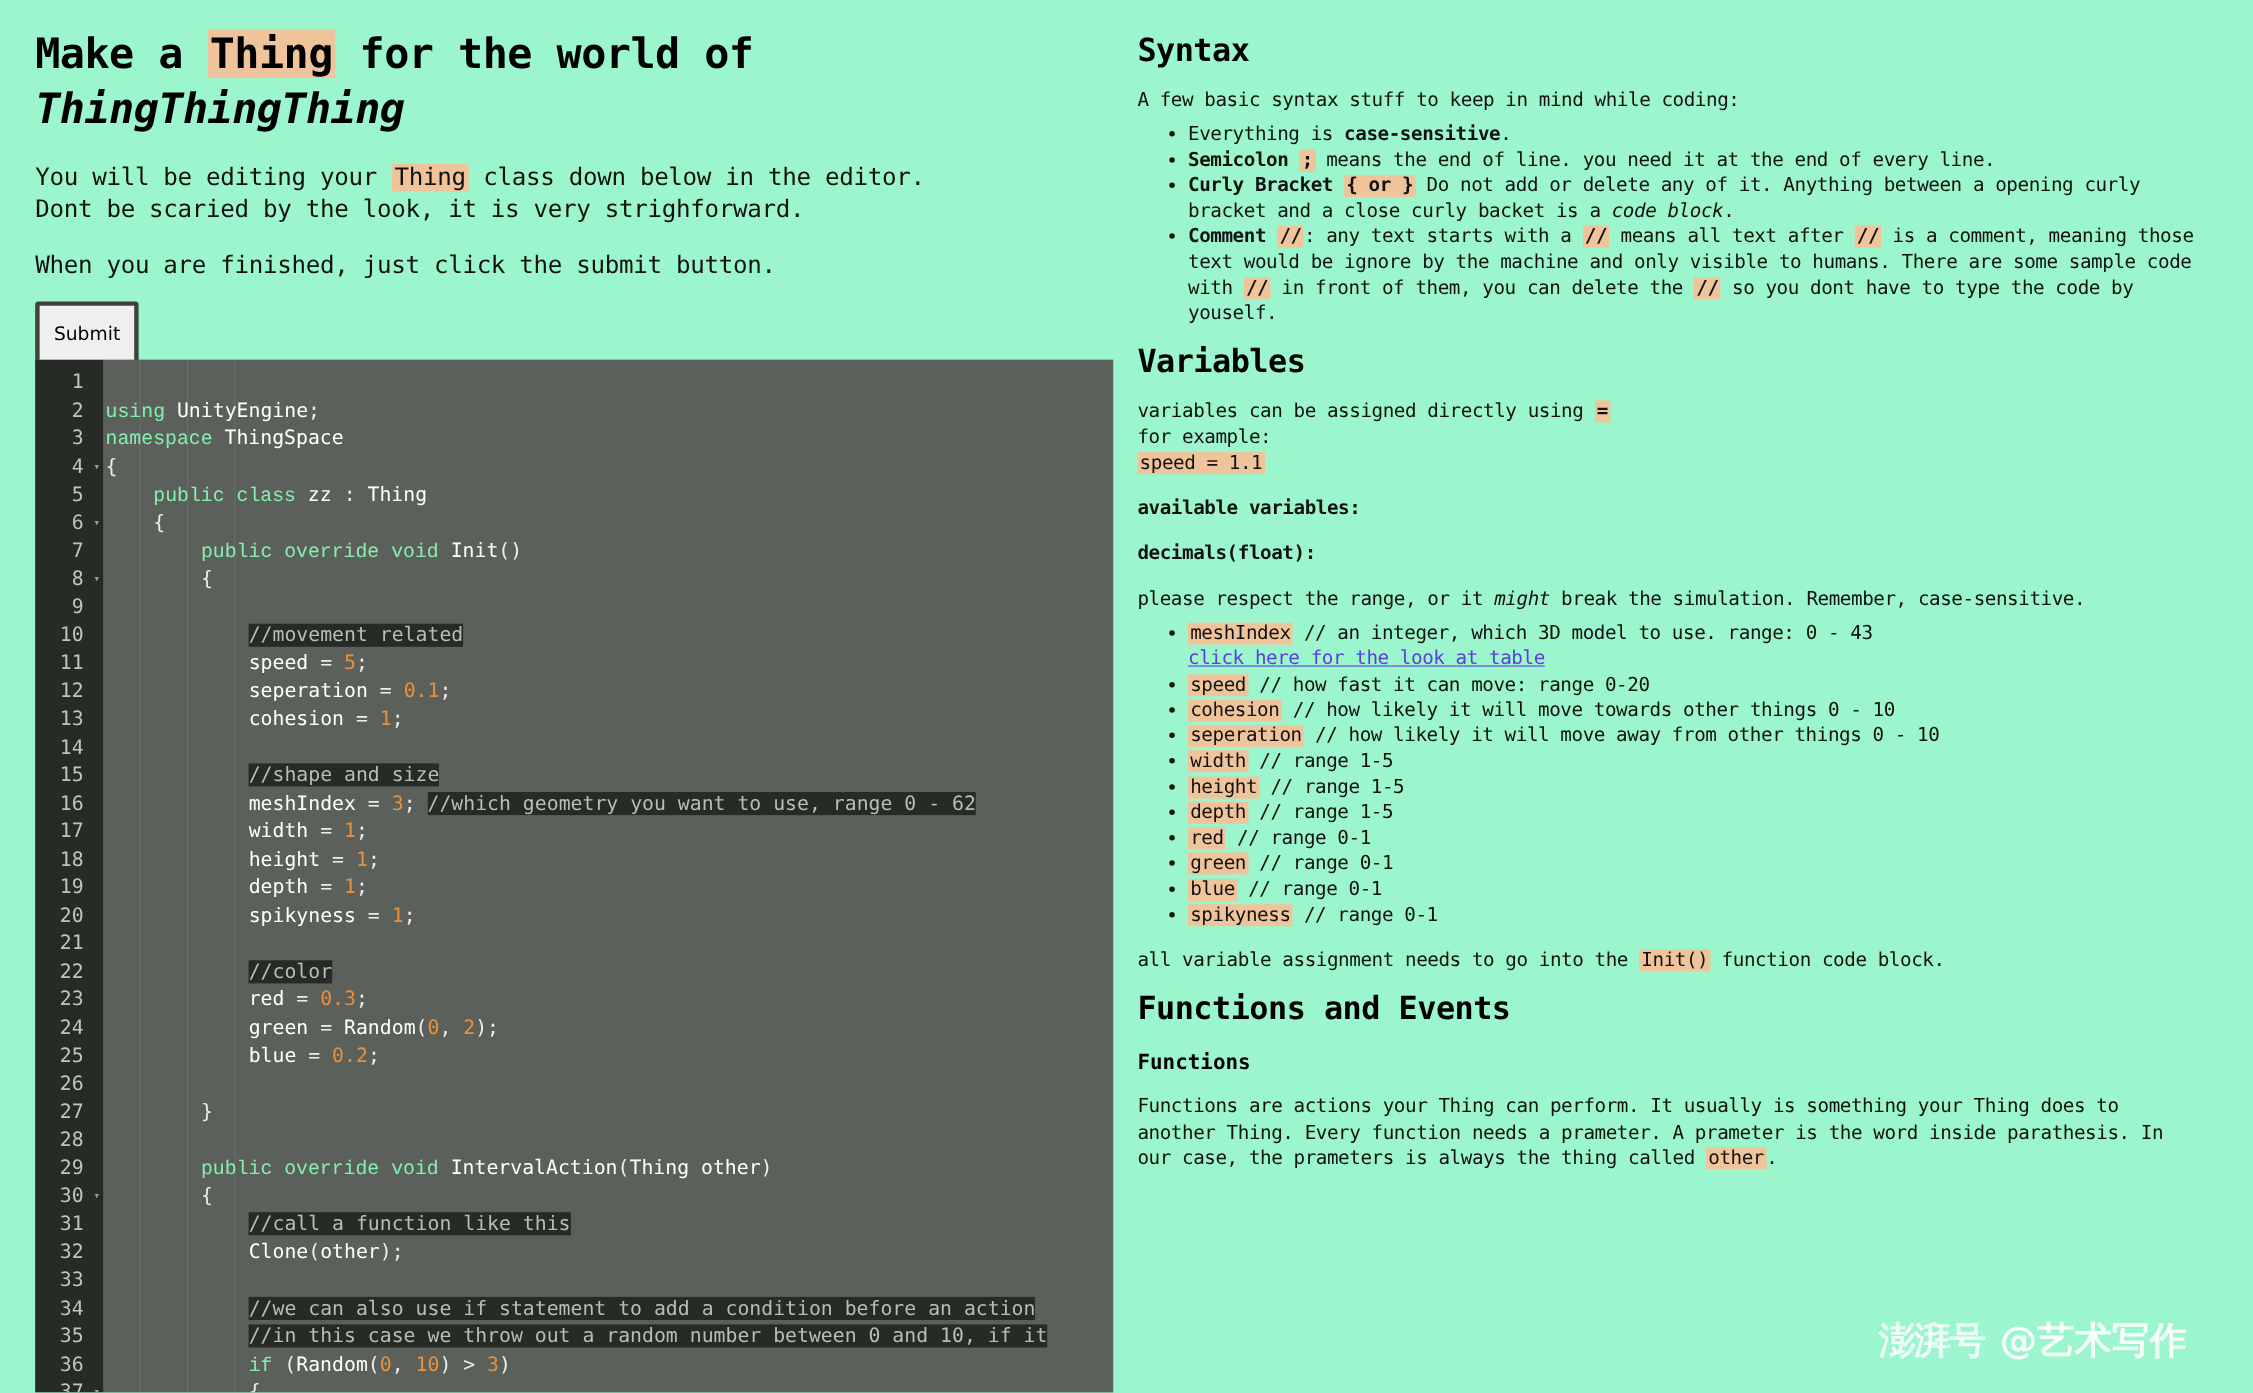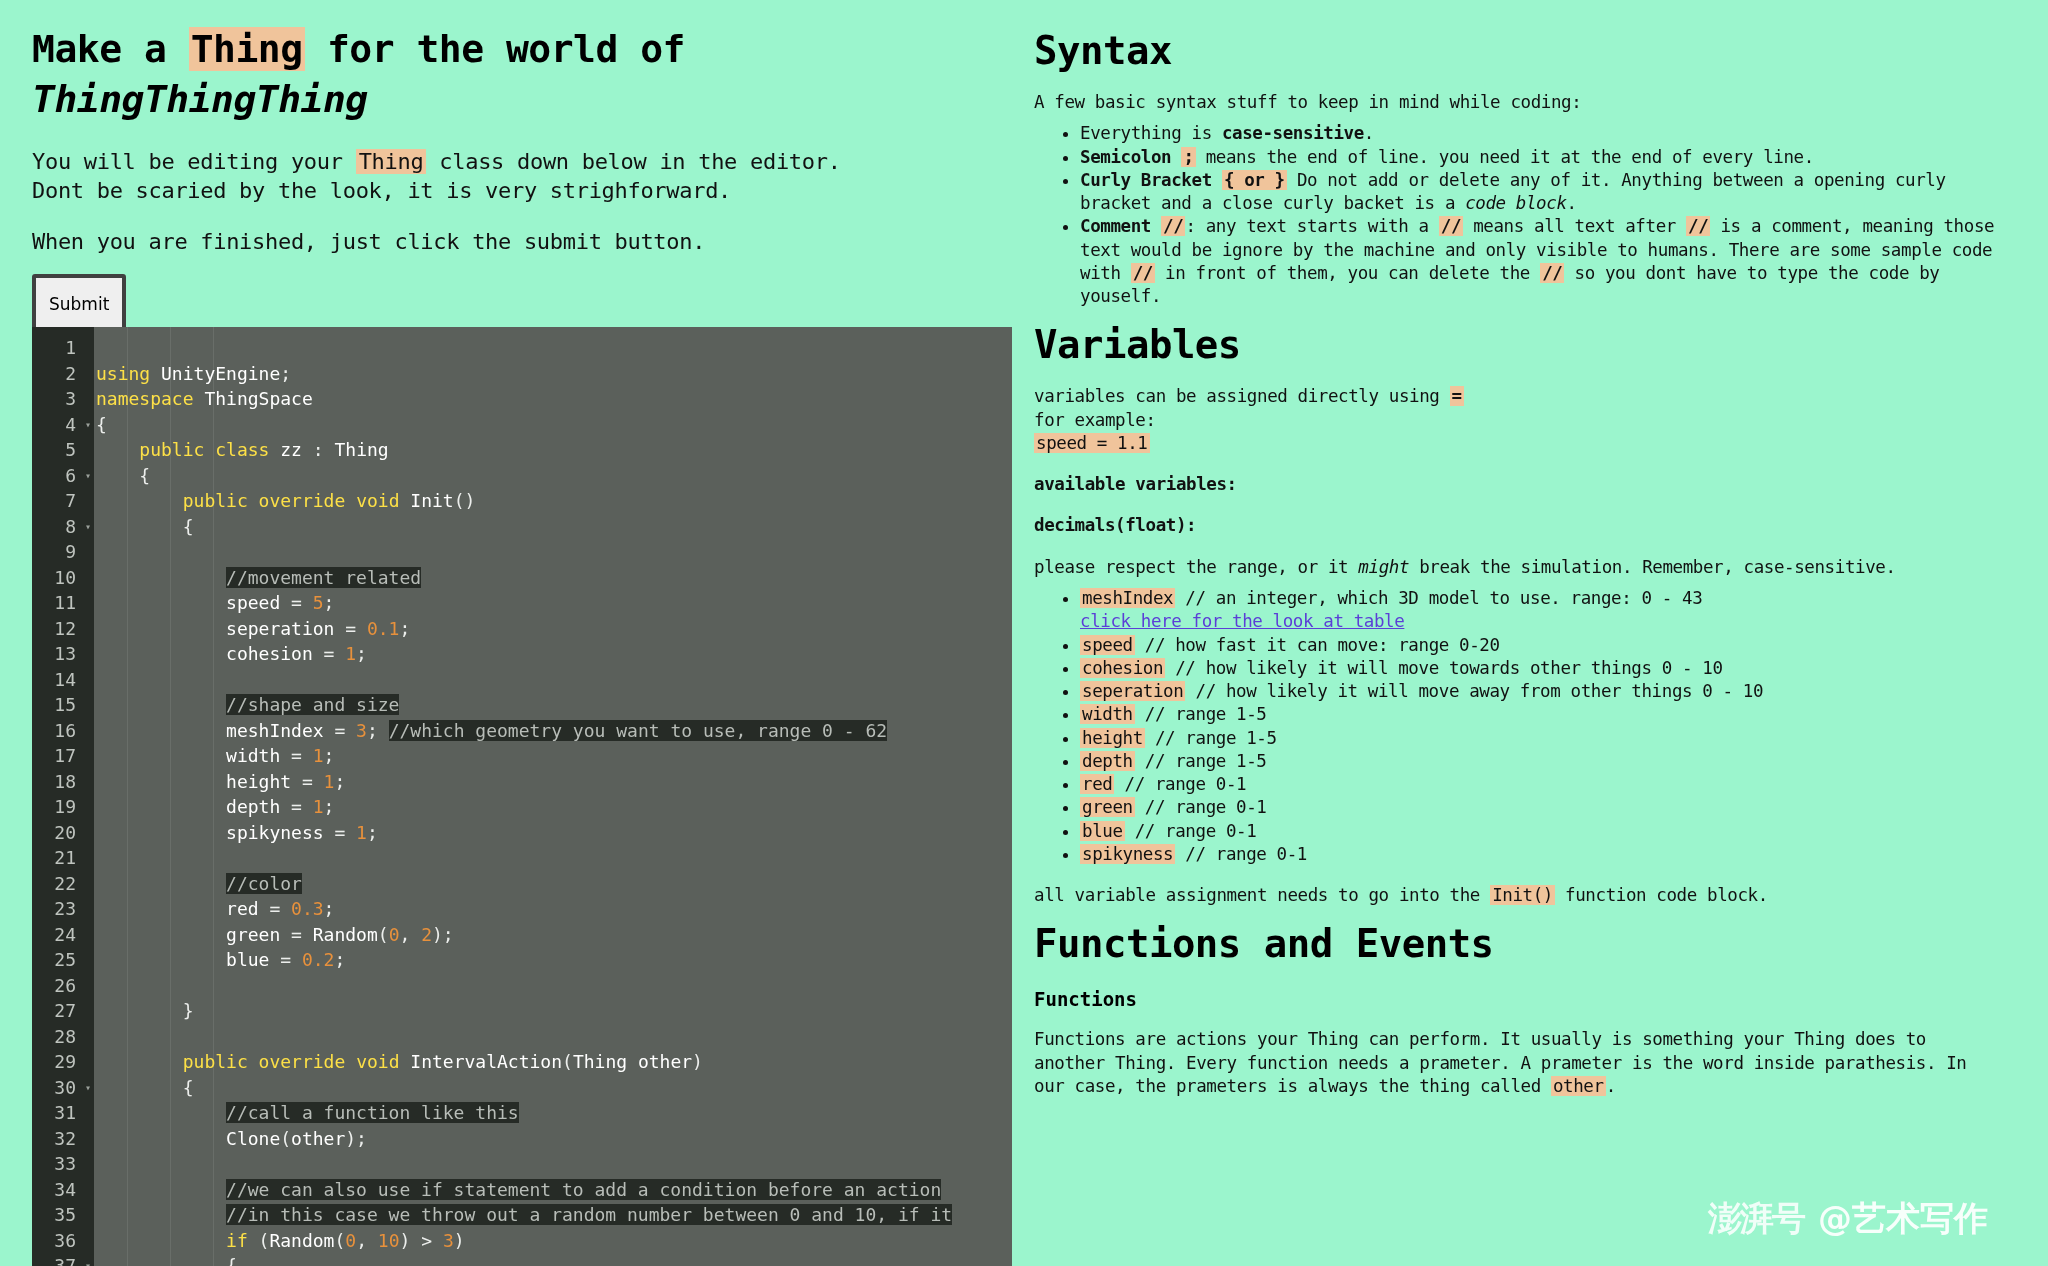--- a/index.html
+++ b/index.html
@@ -125,35 +125,35 @@
   .cline {
     height: 25.5px;
     line-height: 25.5px;
     font-size: 18px;
     white-space: pre;
     color: #eceeec;
     padding-left: 2px;
     position: relative;
     z-index: 2;
   }
-  .kw   { color: #fde047; }
+  .kw   { color: #86efac; font-family: Liberation Mono, monospace; }
   .num  { color: #e8913c; }
   .cmt  { background: #262b26; color: #b8bdb8; }
   .id   { color: #ffffff; }
 
   
   .right-col {
     width: 1024px;
     flex: 0 0 1024px;
     box-sizing: border-box;
     padding: 14px 42px 0 10px;
     position: relative;
   }
   .right-col h2 {
-    font-size: 39px;
+    font-size: 29px;
     font-weight: bold;
     margin: 14px 0 0 0;
     color: #000;
     letter-spacing: -0.5px;
   }
   .right-col h3 {
     font-size: 19px;
     font-weight: bold;
     margin: 22px 0 0 0;
     color: #000;

